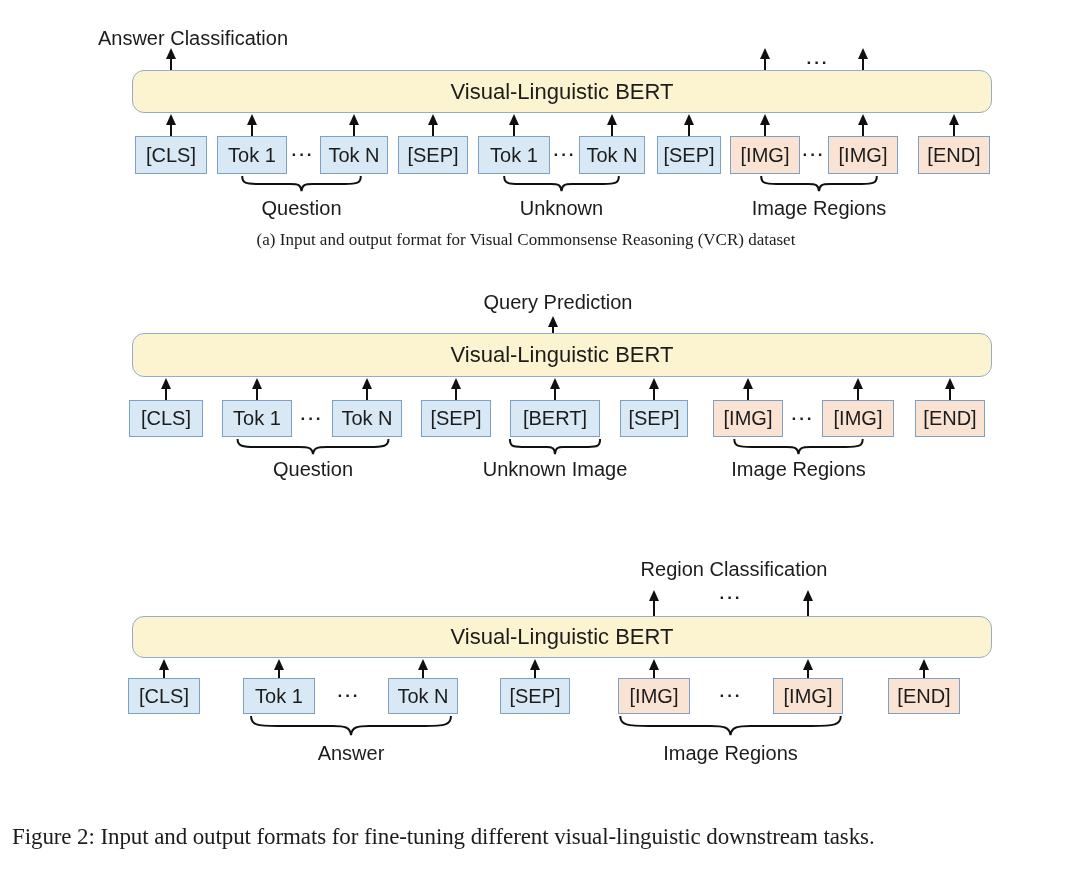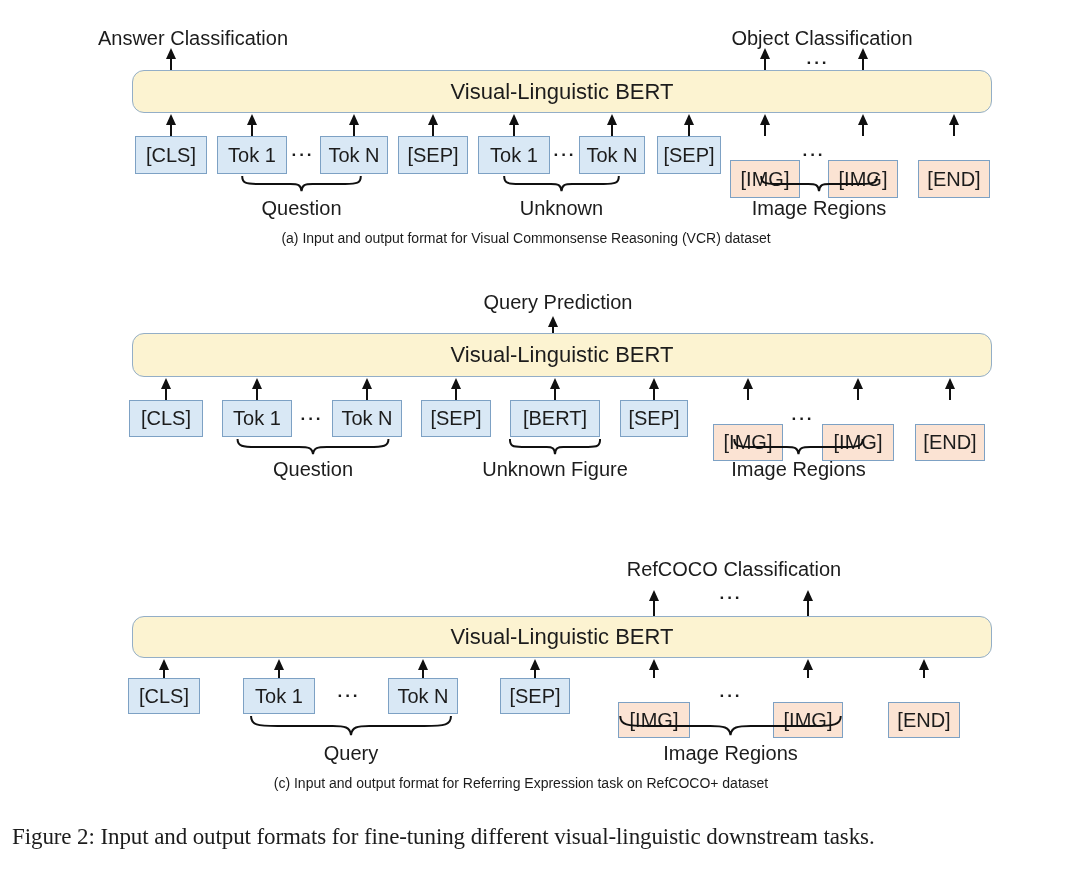--- a/index.html
+++ b/index.html
@@ -13,49 +13,48 @@
   .bert{
     position:absolute;display:flex;align-items:center;justify-content:center;
     font-size:22px;background:var(--bert-fill);border:1.6px solid var(--bert-border);
     border-radius:12px;box-sizing:border-box;
   }
   .tok{
     position:absolute;display:flex;align-items:center;justify-content:center;
     font-size:20px;background:var(--token-blue-fill);border:1.6px solid var(--token-border);
     box-sizing:border-box;white-space:nowrap;
   }
-  .tok.image{background:var(--token-pink-fill);margin-top:24px;}
+  .tok.image{background:var(--token-pink-fill);}
   .arrow{position:absolute;width:2px;background:var(--line);}
   .arrow::before{
     content:"";position:absolute;top:-10px;left:-4.2px;
     border:5.2px solid transparent;border-top:0;border-bottom:11px solid var(--line);
   }
   .hell{
     position:absolute;transform:translateX(-50%);font-size:17px;font-weight:600;
     letter-spacing:2px;white-space:nowrap;
   }
   .brace{position:absolute;overflow:visible;}
   .pcaption{
     position:absolute;transform:translateX(-50%);
-    font-family:Liberation Sans, sans-serif;font-size:14px;white-space:nowrap;
+    font-family:Liberation Serif, serif;font-size:17px;white-space:nowrap;
   }
   .figcap{
     position:absolute;left:12px;top:824px;
     font-family:"Liberation Serif",serif;font-size:23px;letter-spacing:-0.1px;white-space:nowrap;
   }
 </style>
 </head>
 <body>
 
 <div id="fig" style="--background: #FFFFFF; --ink: #1C1C1C; --line: #101010; --bert-fill: #FCF3D1; --bert-border: #93AEC7; --token-blue-fill: #D9E8F5; --token-pink-fill: #FBE3D3; --token-border: #7DA1C4;">
   <div id="panels">
       <div style="position: absolute; inset: 0px;">
         <div class="olabel" style="left: 193px; top: 27px;">Answer Classification</div>
         <div class="arrow" style="left: 170px; top: 58px; height: 12px;"></div>
-        <div class="olabel" style="left: 822px; top: 27px;">Object Classification</div>
         <div class="arrow" style="left: 764px; top: 58px; height: 12px;"></div>
         <div class="arrow" style="left: 862px; top: 58px; height: 12px;"></div>
         <div class="hell" style="left: 818px; top: 53px;">···</div>
         <div class="bert" style="left: 132px; top: 70px; width: 860px; height: 43px;">
           <div>Visual-Linguistic BERT</div>
         </div>
         <div class="arrow" style="left: 170px; top: 124px; height: 12px;"></div>
         <div class="tok" style="left: 135px; top: 136px; width: 72px; height: 38px;">[CLS]</div>
         <div class="arrow" style="left: 251px; top: 124px; height: 12px;"></div>
         <div class="tok" style="left: 217px; top: 136px; width: 70px; height: 38px;">Tok 1</div>
@@ -118,28 +117,28 @@
         <div class="tok image" style="left: 822px; top: 400px; width: 72px; height: 37px;">[IMG]</div>
         <div class="arrow" style="left: 949px; top: 388px; height: 12px;"></div>
         <div class="tok image" style="left: 915px; top: 400px; width: 70px; height: 37px;">[END]</div>
         <div class="brace" style="left: 236px; top: 439px; width: 154px; height: 16px;"><svg viewBox="0 0 100 20" preserveAspectRatio="none" width="100%" height="100%">
             <path d="M1 0 C1 9, 4 10, 14 10 L41 10 C47 10, 49.5 11, 50 19 C50.5 11, 53 10, 59 10 L86 10 C96 10, 99 9, 99 0" fill="none" stroke="#101010" stroke-width="2" stroke-linecap="round" vector-effect="non-scaling-stroke"></path>
           </svg></div>
         <div class="glabel" style="left: 313px; top: 458px;">Question</div>
         <div class="brace" style="left: 509px; top: 439px; width: 92px; height: 16px;"><svg viewBox="0 0 100 20" preserveAspectRatio="none" width="100%" height="100%">
             <path d="M1 0 C1 9, 4 10, 14 10 L41 10 C47 10, 49.5 11, 50 19 C50.5 11, 53 10, 59 10 L86 10 C96 10, 99 9, 99 0" fill="none" stroke="#101010" stroke-width="2" stroke-linecap="round" vector-effect="non-scaling-stroke"></path>
           </svg></div>
-        <div class="glabel" style="left: 555px; top: 458px;">Unknown Figure</div>
+        <div class="glabel" style="left: 555px; top: 458px;">Unknown Image</div>
         <div class="brace" style="left: 733px; top: 439px; width: 131px; height: 16px;"><svg viewBox="0 0 100 20" preserveAspectRatio="none" width="100%" height="100%">
             <path d="M1 0 C1 9, 4 10, 14 10 L41 10 C47 10, 49.5 11, 50 19 C50.5 11, 53 10, 59 10 L86 10 C96 10, 99 9, 99 0" fill="none" stroke="#101010" stroke-width="2" stroke-linecap="round" vector-effect="non-scaling-stroke"></path>
           </svg></div>
         <div class="glabel" style="left: 798.5px; top: 458px;">Image Regions</div>
       </div>
       <div style="position: absolute; inset: 0px;">
-        <div class="olabel" style="left: 734px; top: 558px;">RefCOCO Classification</div>
+        <div class="olabel" style="left: 734px; top: 558px;">Region Classification</div>
         <div class="arrow" style="left: 653px; top: 600px; height: 16px;"></div>
         <div class="arrow" style="left: 807px; top: 600px; height: 16px;"></div>
         <div class="hell" style="left: 731px; top: 588px;">···</div>
         <div class="bert" style="left: 132px; top: 616px; width: 860px; height: 42px;">
           <div>Visual-Linguistic BERT</div>
         </div>
         <div class="arrow" style="left: 163px; top: 669px; height: 9px;"></div>
         <div class="tok" style="left: 128px; top: 678px; width: 72px; height: 36px;">[CLS]</div>
         <div class="arrow" style="left: 278px; top: 669px; height: 9px;"></div>
         <div class="tok" style="left: 243px; top: 678px; width: 72px; height: 36px;">Tok 1</div>
@@ -151,22 +150,21 @@
         <div class="arrow" style="left: 653px; top: 669px; height: 9px;"></div>
         <div class="tok image" style="left: 618px; top: 678px; width: 72px; height: 36px;">[IMG]</div>
         <div class="hell" style="left: 731px; top: 686px;">···</div>
         <div class="arrow" style="left: 807px; top: 669px; height: 9px;"></div>
         <div class="tok image" style="left: 773px; top: 678px; width: 70px; height: 36px;">[IMG]</div>
         <div class="arrow" style="left: 923px; top: 669px; height: 9px;"></div>
         <div class="tok image" style="left: 888px; top: 678px; width: 72px; height: 36px;">[END]</div>
         <div class="brace" style="left: 249px; top: 716px; width: 204px; height: 20px;"><svg viewBox="0 0 100 20" preserveAspectRatio="none" width="100%" height="100%">
             <path d="M1 0 C1 9, 4 10, 14 10 L41 10 C47 10, 49.5 11, 50 19 C50.5 11, 53 10, 59 10 L86 10 C96 10, 99 9, 99 0" fill="none" stroke="#101010" stroke-width="2" stroke-linecap="round" vector-effect="non-scaling-stroke"></path>
           </svg></div>
-        <div class="glabel" style="left: 351px; top: 742px;">Query</div>
+        <div class="glabel" style="left: 351px; top: 742px;">Answer</div>
         <div class="brace" style="left: 618px; top: 716px; width: 225px; height: 20px;"><svg viewBox="0 0 100 20" preserveAspectRatio="none" width="100%" height="100%">
             <path d="M1 0 C1 9, 4 10, 14 10 L41 10 C47 10, 49.5 11, 50 19 C50.5 11, 53 10, 59 10 L86 10 C96 10, 99 9, 99 0" fill="none" stroke="#101010" stroke-width="2" stroke-linecap="round" vector-effect="non-scaling-stroke"></path>
           </svg></div>
         <div class="glabel" style="left: 730.5px; top: 742px;">Image Regions</div>
-        <div class="pcaption" style="left: 521px; top: 775px;">(c) Input and output format for Referring Expression task on RefCOCO+ dataset</div>
       </div>
     </div>
   <div class="figcap">Figure 2: Input and output formats for fine-tuning different visual-linguistic downstream tasks.</div>
 </div>
 
 </body></html>

